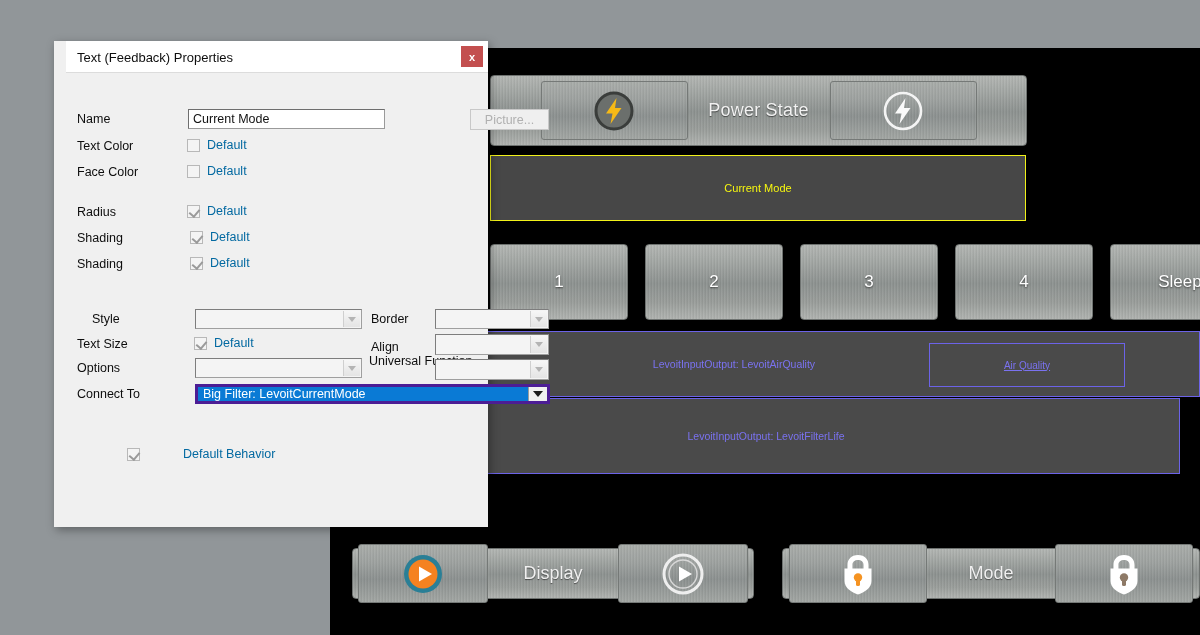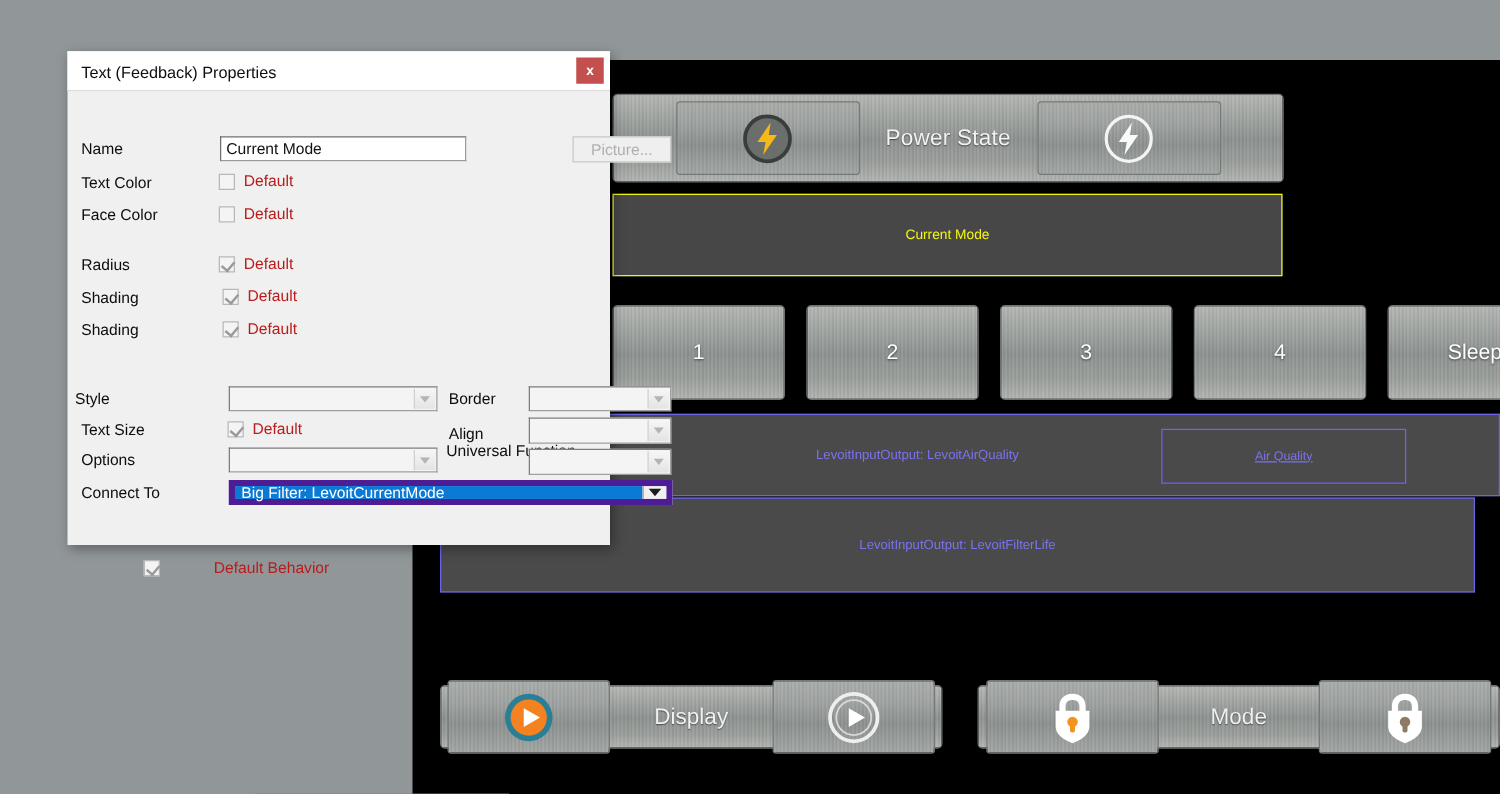--- a/index.html
+++ b/index.html
@@ -123,23 +123,24 @@
     width: 130px; text-align: center;
     color: #f0f0f0; font-size: 18px;
     text-shadow: 0 1px 1px rgba(0,0,0,.5);
   }
   #lock-bar .ctrl-label { width: 128px; }
 
   
   #dialog {
     position: absolute;
     left: 54px; top: 41px;
-    width: 434px; height: 395px;
+    width: 434px; height: 486px;
     background: #f0f0f0;
     box-shadow: 2px 3px 9px rgba(0,0,0,.35);
+    padding-left: 12px;
   }
   #dlg-titlebar {
     position: relative;
     height: 32px; background: #fff;
     border-bottom: 1px solid #dcdcdc;
   }
   #dlg-title {
     position: absolute; left: 11px; top: 9px;
     font-size: 13px; color: #0e0e0e;
   }
@@ -186,21 +187,21 @@
     position: relative; flex: 0 0 auto;
   }
   .cb.checked::after {
     content: "";
     position: absolute; left: 3px; top: 1px;
     width: 5px; height: 8px;
     border-right: 2px solid #9a9a9a;
     border-bottom: 2px solid #9a9a9a;
     transform: rotate(40deg);
   }
-  .cbtext { margin-left: 7px; color: #b91c1c; font-size: 12.5px; white-space: nowrap; }
+  .cbtext { margin-left: 7px; color: #0369a1; font-size: 12.5px; white-space: nowrap; }
 
   
   .combo {
     position: absolute;
     background: #f4f4f4;
     border: 1px solid #9f9f9f;
     border-top-color: #7d7d7d; border-left-color: #7d7d7d;
   }
   .combo .arrow {
     position: absolute; right: 1px; top: 1px; bottom: 1px;
@@ -217,21 +218,21 @@
   .tri-on {
     width: 0; height: 0;
     border-left: 5px solid transparent; border-right: 5px solid transparent;
     border-top: 6px solid #1c1c1c;
   }
 
   
   #connect-combo {
     position: absolute; left: 129px; top: 352px;
     width: 355px; height: 20px;
-    border: 5px solid #4c1d95;
+    border: 3px solid #4c1d95;
     background: #fff;
     display: flex;
   }
   #connect-value {
     flex: 1; background: #0a7ad5;
     color: #fff; font-size: 12.5px;
     display: flex; align-items: center;
     padding-left: 4px;
     border: 1px solid #0a7ad5;
   }
@@ -388,21 +389,21 @@
         <span class="cb checked"></span>
         <span class="cbtext">Default</span>
       </div>
 
       <div class="f-label" style="left:11px; top:184px;">Shading</div>
       <div class="cbwrap" style="left:124px; top:183px;">
         <span class="cb checked"></span>
         <span class="cbtext">Default</span>
       </div>
 
-      <div class="f-label" style="left:6px; top:239px;">Style</div>
+      <div class="f-label" style="left:26px; top:239px;">Style</div>
       <div class="combo" style="left:129px; top:236px; width:167px; height:20px;">
         <span class="arrow">
             <span class="tri-dis"></span>
           </span>
       </div>
 
       <div class="f-label" style="left:305px; top:239px;">Border</div>
       <div class="combo" style="left:369px; top:236px; width:114px; height:20px;">
         <span class="arrow">
             <span class="tri-dis"></span>

